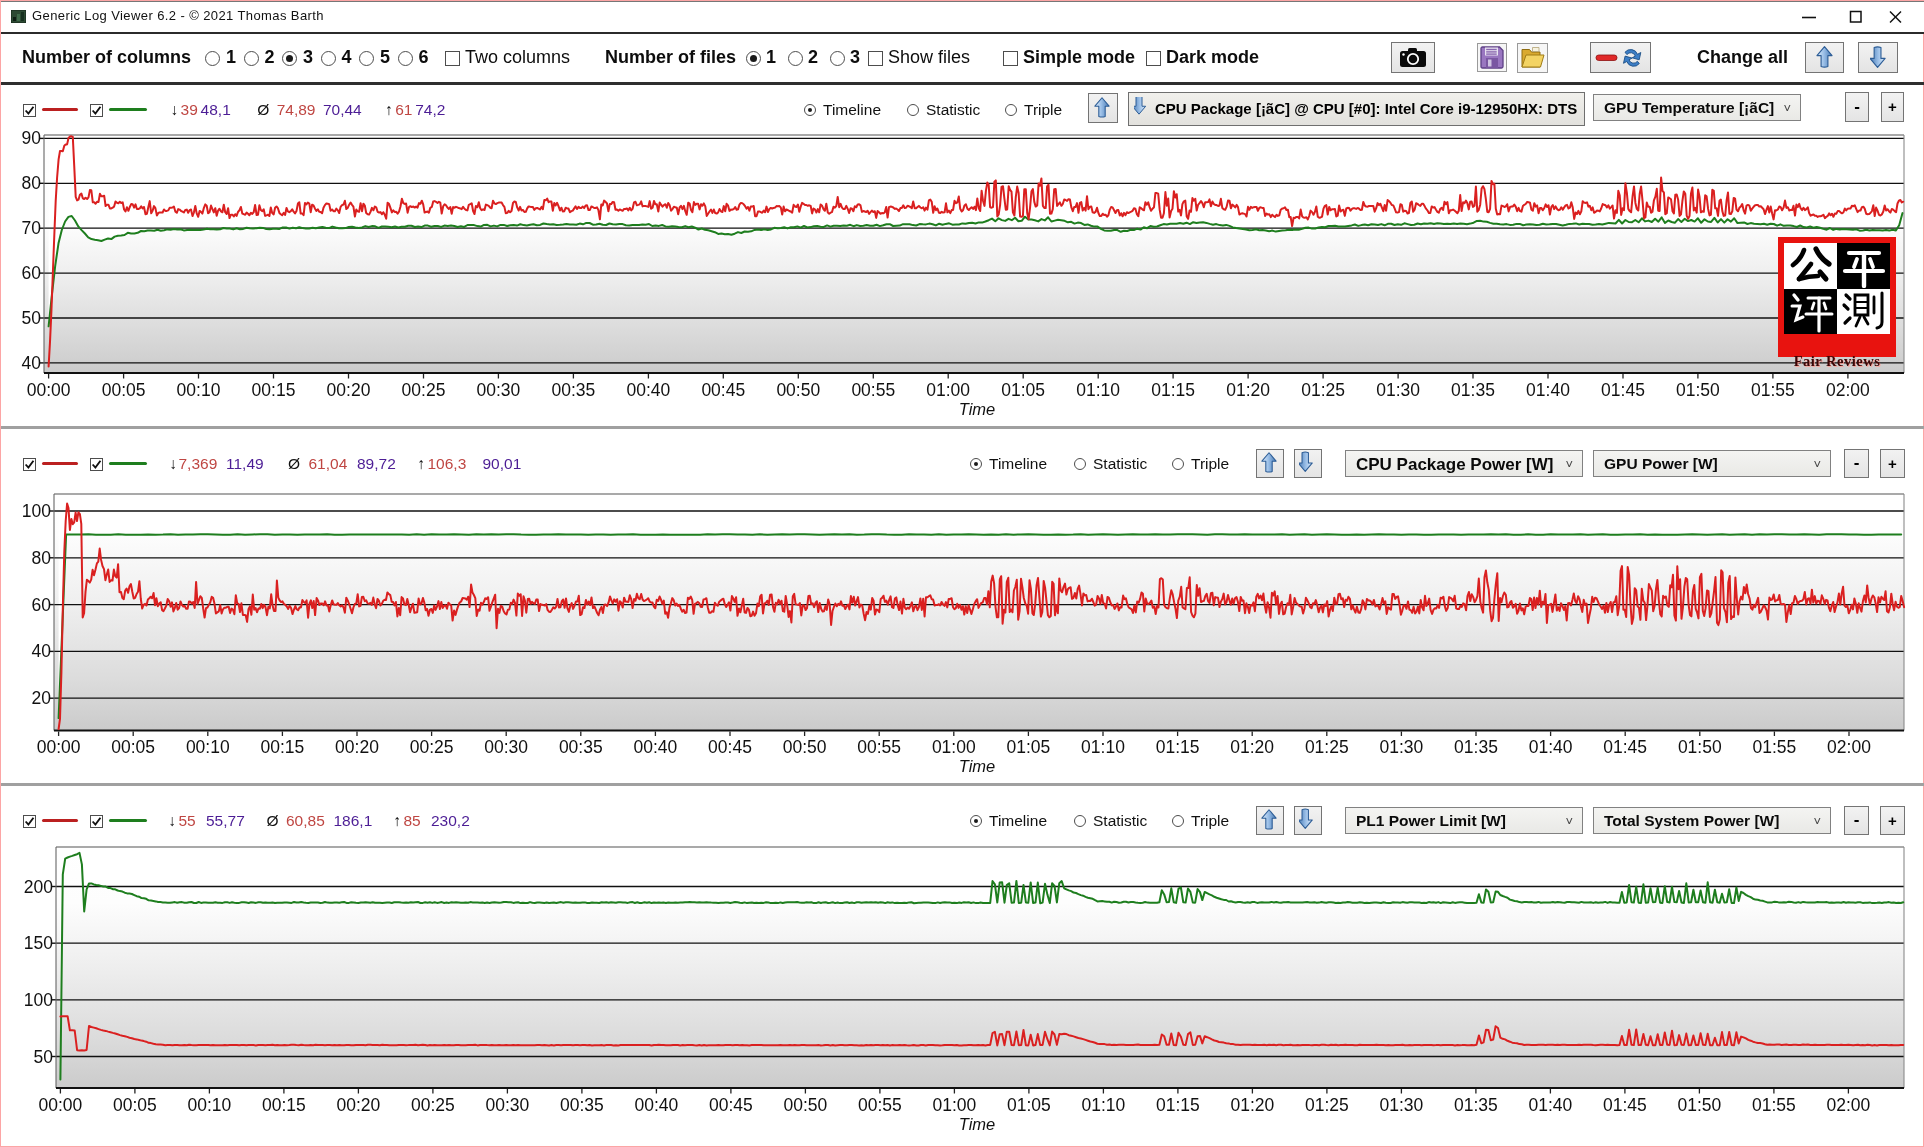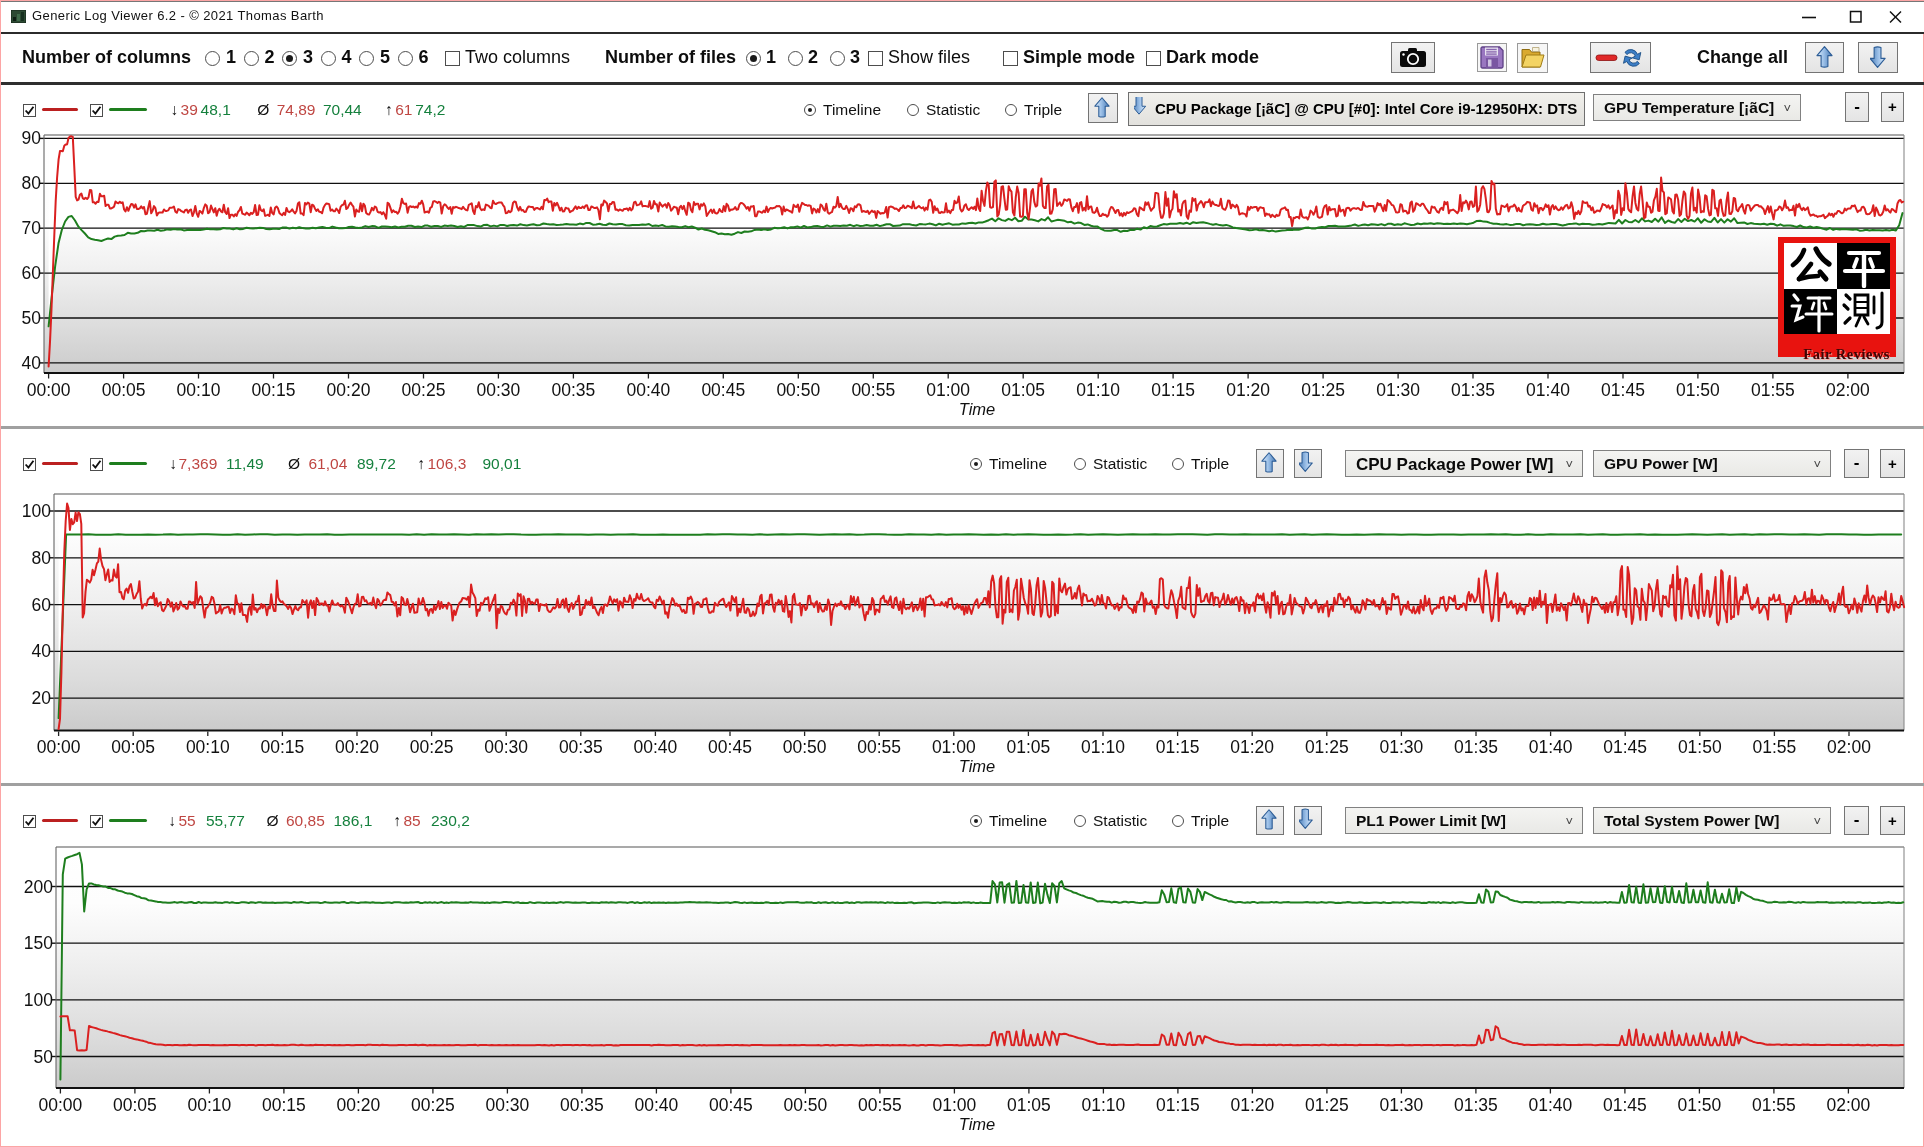--- a/index.html
+++ b/index.html
@@ -8,21 +8,21 @@
 .cb{position:absolute;background:#fff;border:1px solid #4d4d4d}
 .rad{position:absolute;border-radius:50%;background:#fff;border:1px solid #4d4d4d}
 .raddot{position:absolute;border-radius:50%;background:#1a1a1a}
 .btn{position:absolute;background:linear-gradient(#f2f2f2,#e4e4e4);border:1px solid #747474}
 .combo{position:absolute;background:linear-gradient(#f4f4f2,#e9e9e6);border:1px solid #818181;white-space:nowrap;overflow:hidden}
 .combo .txt{font-weight:bold;color:#0a0a0a}
 .chev{position:absolute;right:9px;top:50%;transform:translateY(-50%);font-size:13px;color:#444}
 .swR{position:absolute;height:3.6px;background:#bb2020;border-radius:2px}
 .swG{position:absolute;height:3.6px;background:#1e7e1e;border-radius:2px}
 .stat{position:absolute;font-size:15.5px;white-space:nowrap}
-.sr{color:#bf4642}.sg{color:#15803d}.sk{color:#111}
+.sr{color:#bf4642}.sg{color:#4c1d95}.sk{color:#111}
 .lbl{position:absolute;font-size:18px;color:#0d0d0d;white-space:nowrap}
 .bold{font-weight:bold}
 </style></head><body>
 <div id="win">
 
 <div class="abs" style="left:0;top:0;width:1924px;height:31px;background:#fff;border-top:1px solid #777"></div>
 <svg class="abs" style="left:10px;top:9px" width="15" height="13" viewBox="0 0 15 13">
       <rect x="0" y="0" width="15" height="13" fill="#2c4a33" stroke="#15251a" stroke-width="1"></rect>
       <rect x="2" y="7" width="3" height="4" fill="#0e1f14"></rect>
       <rect x="6" y="4" width="3" height="7" fill="#3f6b4a"></rect>
@@ -305,21 +305,21 @@
 <path d="M4 34 L9 29" stroke-width="3.2"></path>
 <path d="M14 6 L27 6 L27 26 L14 26 Z" stroke-width="2.8"></path>
 <path d="M14 13 L27 13" stroke-width="2.2"></path>
 <path d="M14 19 L27 19" stroke-width="2.2"></path>
 <path d="M19 28 L15 37" stroke-width="2.8"></path>
 <path d="M23 28 L27 35" stroke-width="2.8"></path>
 <path d="M33 8 L33 24" stroke-width="2.8"></path>
 <path d="M41 4 L41 33 Q41 38 36 39" stroke-width="3"></path>
 </g>
         </svg>
-        <div class="abs" style="left:0;top:103px;width:106px;height:16px;font-family:'Liberation Serif',serif;font-weight:bold;font-size:14.5px;color:#3c0606;text-align:right;text-shadow:1px 1px 0 rgba(255,160,150,0.85);letter-spacing:0.5px">Fair Reviews</div>
+        <div class="abs" style="left:0;top:110px;width:106px;height:16px;font-family:'Liberation Serif',serif;font-weight:bold;font-size:14.5px;color:#3c0606;text-align:center;text-shadow:1px 1px 0 rgba(255,160,150,0.85);letter-spacing:0.5px">Fair Reviews</div>
       </div>
     </div>
     <div class="abs" style="left:0;top:425px;width:1924px;height:3px;background:#a0a0a0"></div>
     <svg width="1924" height="354" viewBox="0 0 1924 354" style="position:absolute;left:0;top:428px" shape-rendering="auto">
       <defs>
         <linearGradient id="gd2" x1="0" y1="65.0" x2="0" y2="301.5" gradientUnits="userSpaceOnUse">
           <stop offset="0%" stop-color="#ffffff"></stop>
           <stop offset="17%" stop-color="#fdfdfd"></stop>
           <stop offset="48%" stop-color="#eeeeee"></stop>
           <stop offset="78%" stop-color="#dcdcdc"></stop>

